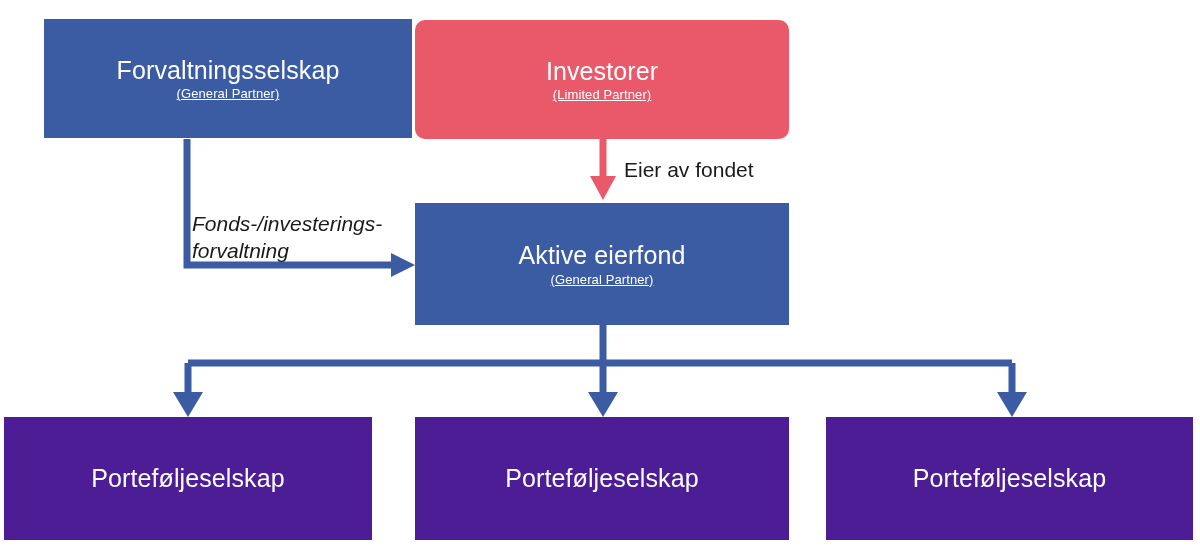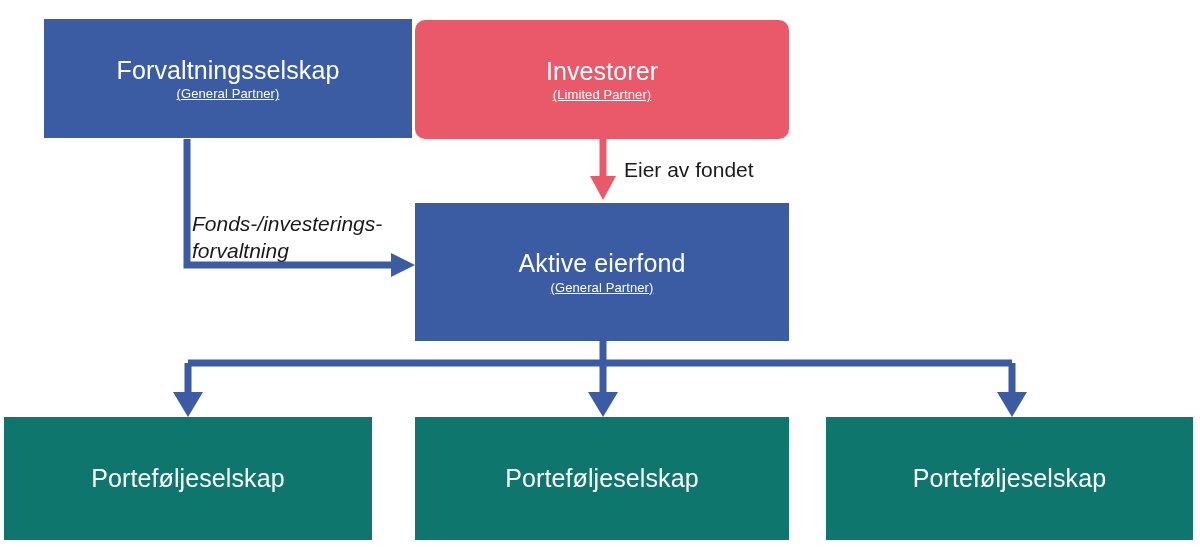--- a/index.html
+++ b/index.html
@@ -40,26 +40,26 @@
   .node .subtitle {
     font-size: 13px;
     font-weight: 400;
     letter-spacing: 0.1px;
     white-space: nowrap;
     margin-top: 1px;
     text-decoration: underline;
   }
   .node-blue   { background: #3B5BA3; }
   .node-red    { background: #E9596A; }
-  .node-gray   { background: #0f766e; align-items: center; }
+  .node-gray   { background: #4c1d95; align-items: center; }
 
   
   #node-forvaltningsselskap { left: 4px;   top: 19px;  width: 368px; height: 119px; margin-left: 40px; }
   #node-investorer          { left: 415px; top: 20px;  width: 374px; height: 119px; border-radius: 10px; }
-  #node-aktive-eierfond     { left: 415px; top: 203px; width: 374px; height: 138px; }
+  #node-aktive-eierfond     { left: 415px; top: 203px; width: 374px; height: 122px; }
   #node-portefolje-1        { left: 4px;   top: 417px; width: 368px; height: 123px; }
   #node-portefolje-2        { left: 415px; top: 417px; width: 374px; height: 123px; }
   #node-portefolje-3        { left: 826px; top: 417px; width: 367px; height: 123px; }
 
   .edge-label {
     position: absolute;
     color: #1a1a1a;
     font-size: 21px;
     line-height: 1.3;
     white-space: pre-line;

